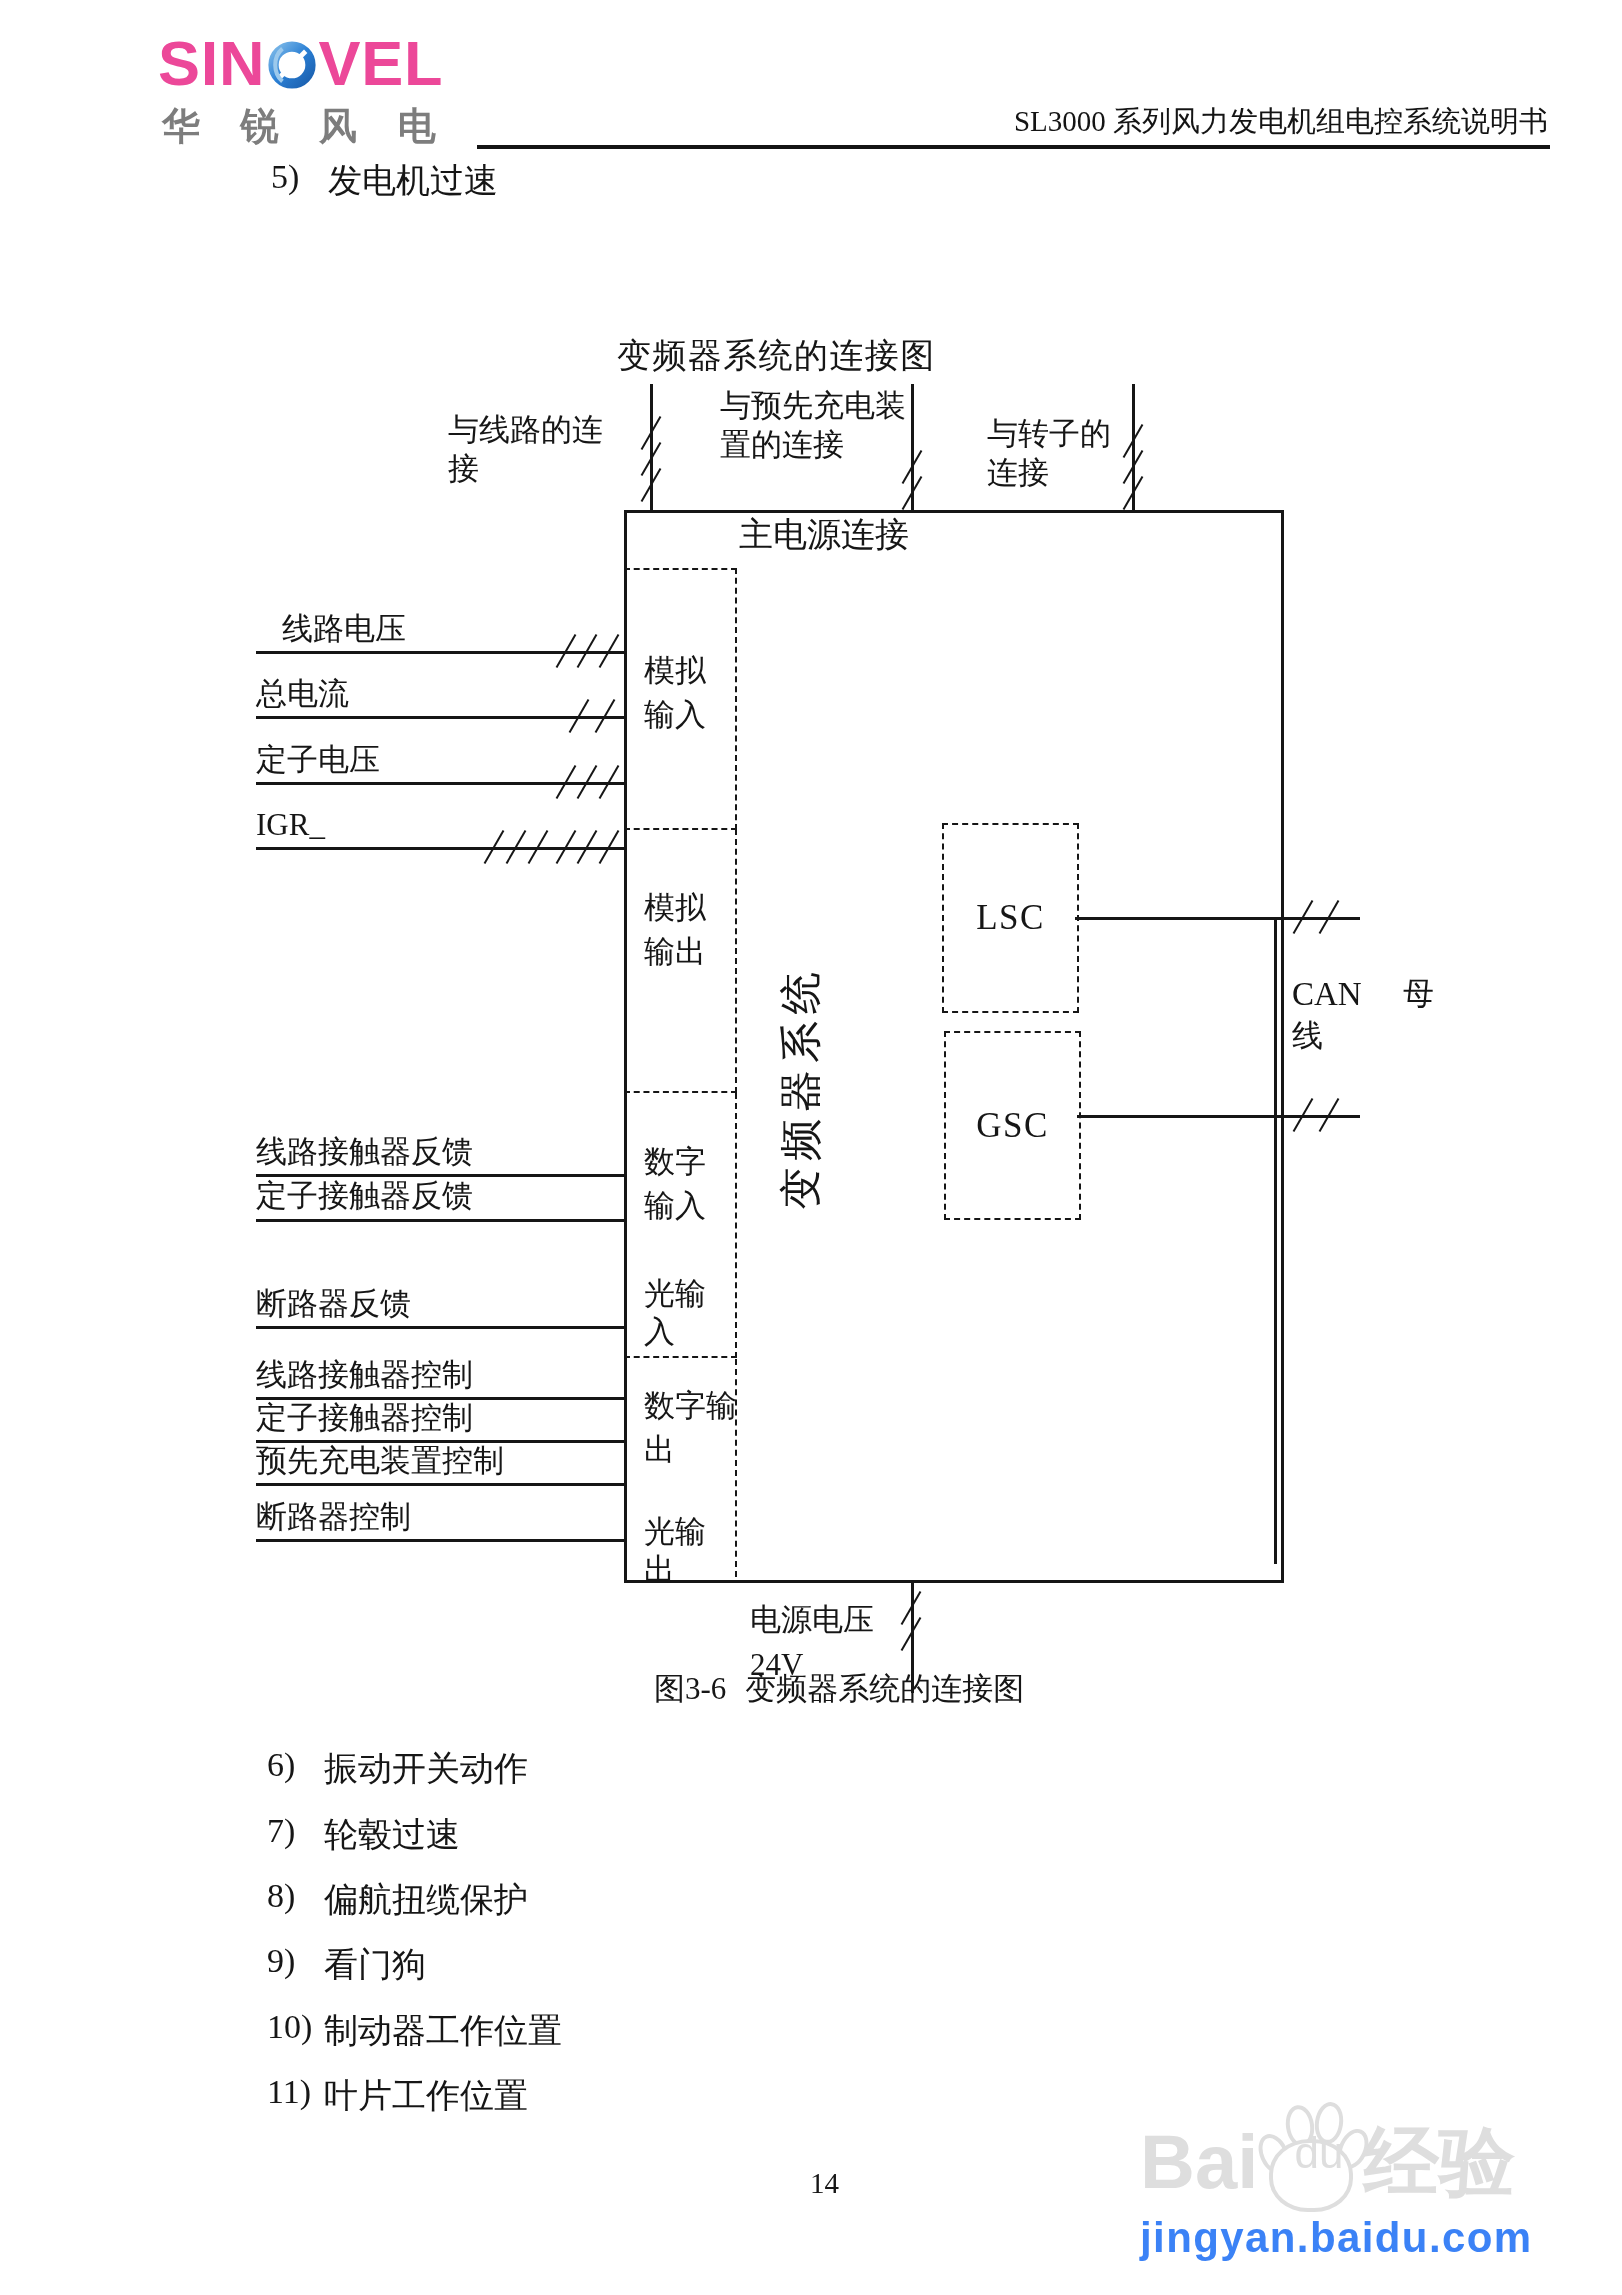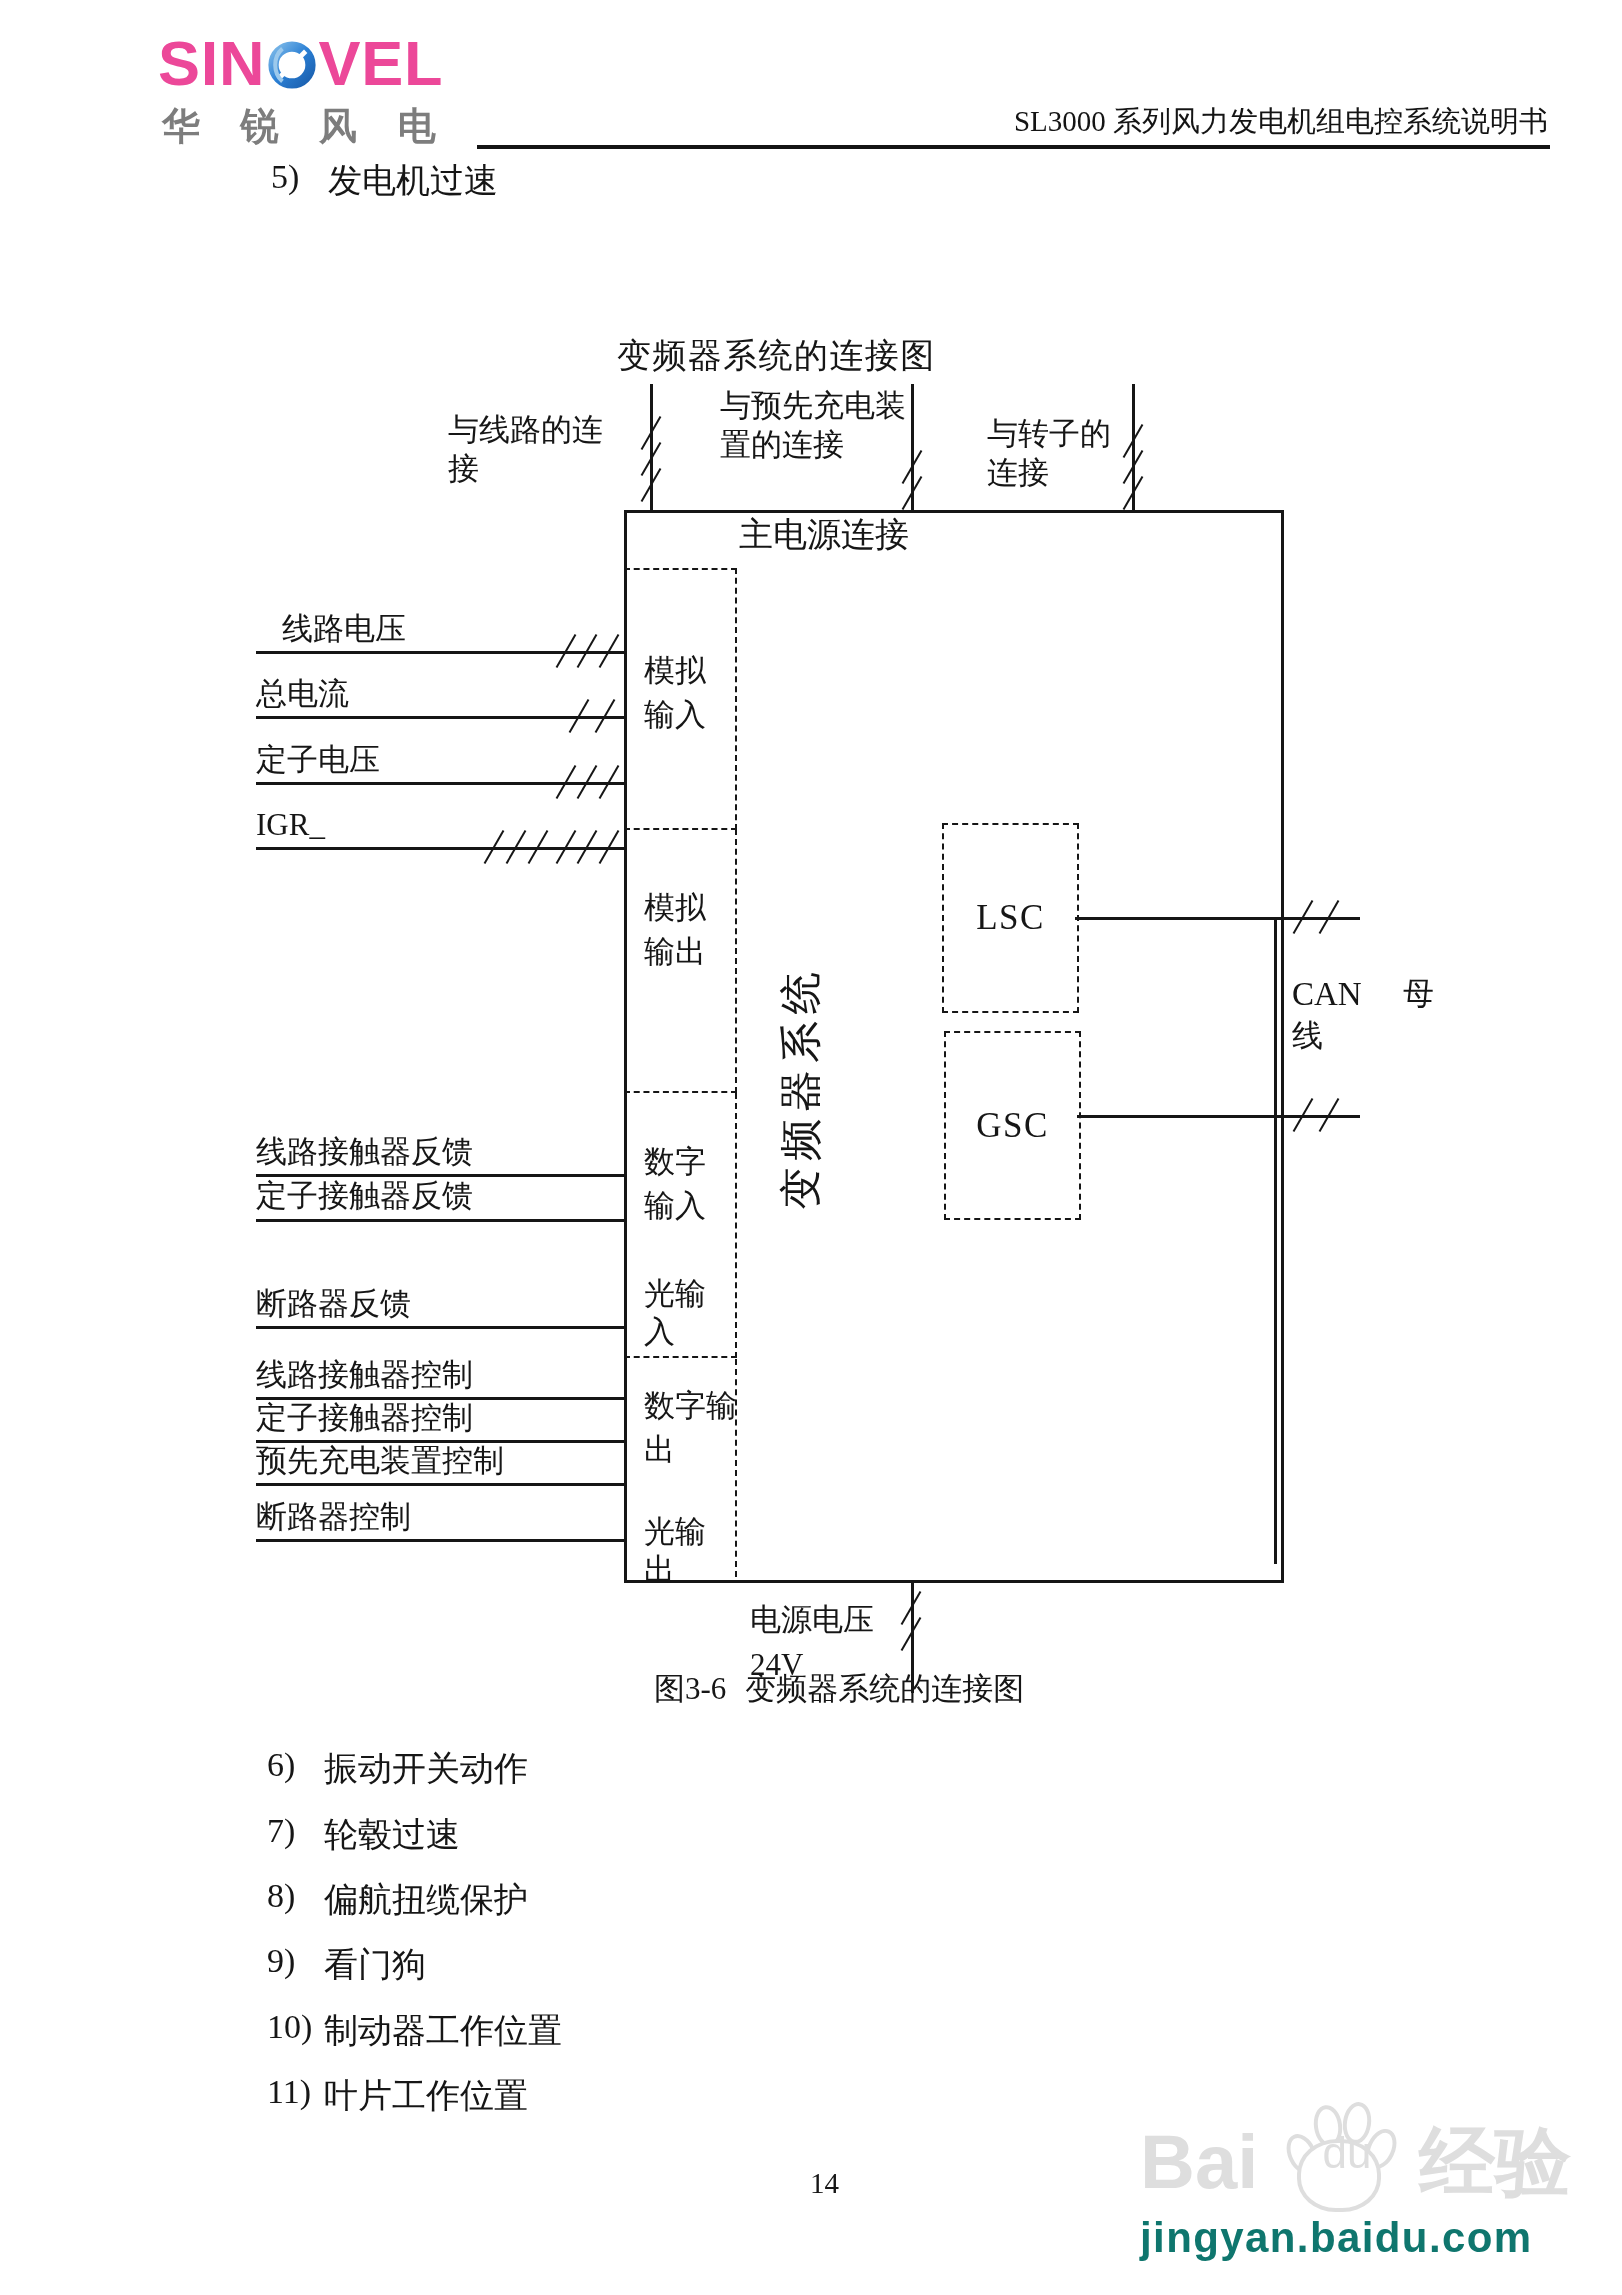--- a/index.html
+++ b/index.html
@@ -33,31 +33,31 @@
   .conv-box{position:absolute;border:2.7px dashed #161616;display:flex;align-items:center;justify-content:center;
     font-size:35px;letter-spacing:1.4px;}
   .can-label{position:absolute;left:1292px;top:973px;width:142px;font-size:31px;line-height:42px;}
   .can-label .r1{display:flex;justify-content:space-between;}
   .caption{position:absolute;left:654px;top:1668px;font-size:31px;}
   .caption .gap{display:inline-block;width:19px;}
   .page-num{position:absolute;left:810px;top:2167px;font-size:29px;}
   
   .wm{position:absolute;left:1140px;top:2098px;color:#dedede;
     font-family:"Liberation Sans","DejaVu Sans",sans-serif;}
-  .wm-row1{display:flex;align-items:flex-end;font-weight:700;font-size:76px;line-height:102px;gap:28px;}
+  .wm-row1{display:flex;align-items:flex-end;font-weight:700;font-size:76px;line-height:102px;}
   .wm-paw{position:relative;width:110px;height:115px;margin:0 -2.7px;}
   .wm-pad{position:absolute;left:13.6px;bottom:1.4px;width:76px;height:65px;background:#fff;
     border:4.1px solid #dedede;border-radius:48% 48% 46% 46%;}
   .wm-toe{position:absolute;width:20.4px;height:34px;background:#fff;border:4.1px solid #dedede;border-radius:50%;}
   .wm-toe.t1{left:4.1px;top:35px;transform:rotate(-24deg);}
   .wm-toe.t2{left:30px;top:6.8px;transform:rotate(-8deg);}
   .wm-toe.t3{left:59px;top:4.1px;transform:rotate(8deg);}
   .wm-toe.t4{left:83px;top:30px;transform:rotate(24deg);}
   .wm-du{position:absolute;left:17px;right:0;bottom:9.5px;text-align:center;font-size:44px;font-weight:400;color:#dedede;}
-  .wm-url{margin-top:1.4px;font-weight:700;font-size:42px;letter-spacing:1.4px;color:#0f766e;}
+  .wm-url{margin-top:1.4px;font-weight:700;font-size:42px;letter-spacing:1.4px;color:#3b82f6;}
 </style>
 </head>
 <body>
 
 <div class="page">
 
   <div class="logo-line1">
     <span>SIN</span>
     <svg class="logo-swirl" viewBox="0 0 76 76">
       <defs>

